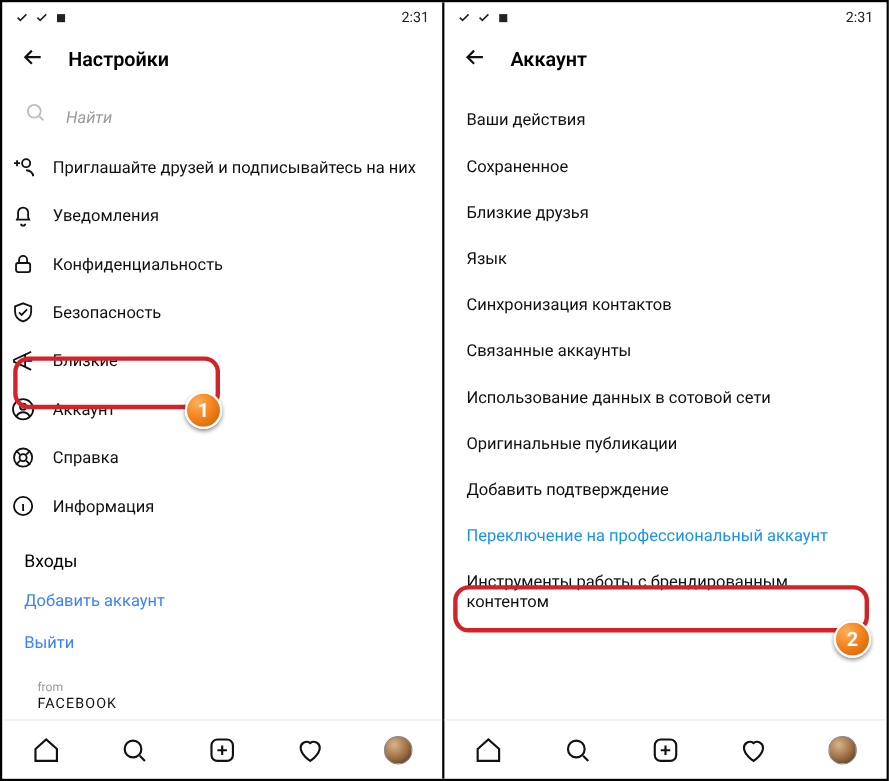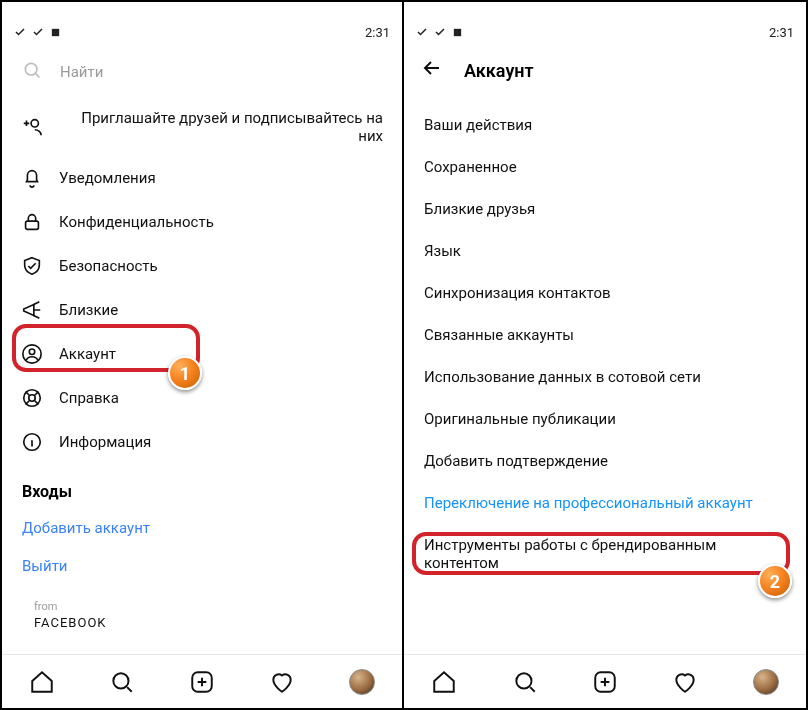--- a/index.html
+++ b/index.html
@@ -21,59 +21,59 @@
   }
   .phone-left { border-right: 2px solid #000; }
   .statusbar {
     height: 28px;
     display: flex;
     align-items: center;
     justify-content: space-between;
     padding: 0 12px;
     font-size: 13px;
     color: #222;
-    margin-top: 16px;
   }
   .status-icons { display: flex; gap: 6px; align-items: center; }
   .status-icons svg { display: block; }
   .header {
     height: 48px;
     display: flex;
     align-items: center;
     padding: 0 16px;
     gap: 20px;
   }
   .header-title { font-size: 18px; font-weight: 600; }
   .content {
     flex: 1;
     overflow: hidden;
     padding: 4px 0 0 0;
   }
   .searchbar {
     display: flex;
-    align-items: center;
+    align-items: flex-end;
     gap: 18px;
     padding: 10px 20px 14px 20px;
+    font-style: italic;
   }
   .search-ph { color: #9b9b9b; font-size: 15px; }
   .row {
     display: flex;
     align-items: center;
     gap: 16px;
-    padding: 11px 19px;
+    padding: 11px 8px;
     font-size: 15px;
     color: #111;
     text-align: right;
   }
   .row-icon { width: 22px; height: 22px; display:flex; align-items:center; justify-content:center; color:#111; }
   .row-plain { padding: 12px 20px; font-size: 15px; color:#111; }
   .section-title {
     padding: 18px 20px 8px 20px;
     font-size: 16px;
-    font-weight: 700;
+    font-weight: 400;
   }
   .link-blue { color: #3b82f6; font-size: 15px; padding: 10px 20px; }
   .from-fb { padding: 14px 32px; font-size: 11px; color:#9b9b9b; line-height:1.4; }
   .from-fb .fb { font-size:13px; letter-spacing:1px; color:#111; }
   .tabbar {
     height: 54px;
     border-top: 1px solid #e8e8e8;
     display: flex;
     align-items: center;
     justify-content: space-around;
@@ -114,20 +114,29 @@
       <svg width="12" height="12" viewBox="0 0 24 24" fill="none" stroke="#222" stroke-width="3">
           <path d="M4 12l5 5L20 6"></path>
         </svg>
       <svg width="11" height="11" viewBox="0 0 24 24" fill="#222">
           <rect x="4" y="4" width="16" height="16"></rect>
         </svg>
     </div>
     <span>2:31</span>
   </div>
 
+  <div class="header">
+    <span>
+      <svg width="24" height="24" viewBox="0 0 24 24" fill="none" stroke="#111" stroke-width="2">
+          <path d="M19 12H5"></path>
+          <path d="M11 18l-6-6 6-6"></path>
+        </svg>
+    </span>
+    <span class="header-title">Настройки</span>
+  </div>
 
   <div class="content">
     <div class="searchbar">
       <span>
         <svg width="20" height="20" viewBox="0 0 24 24" fill="none" stroke="#bdbdbd" stroke-width="2">
             <circle cx="11" cy="11" r="7"></circle>
             <path d="M21 21l-4.3-4.3"></path>
           </svg>
       </span>
       <span class="search-ph">Найти</span>

